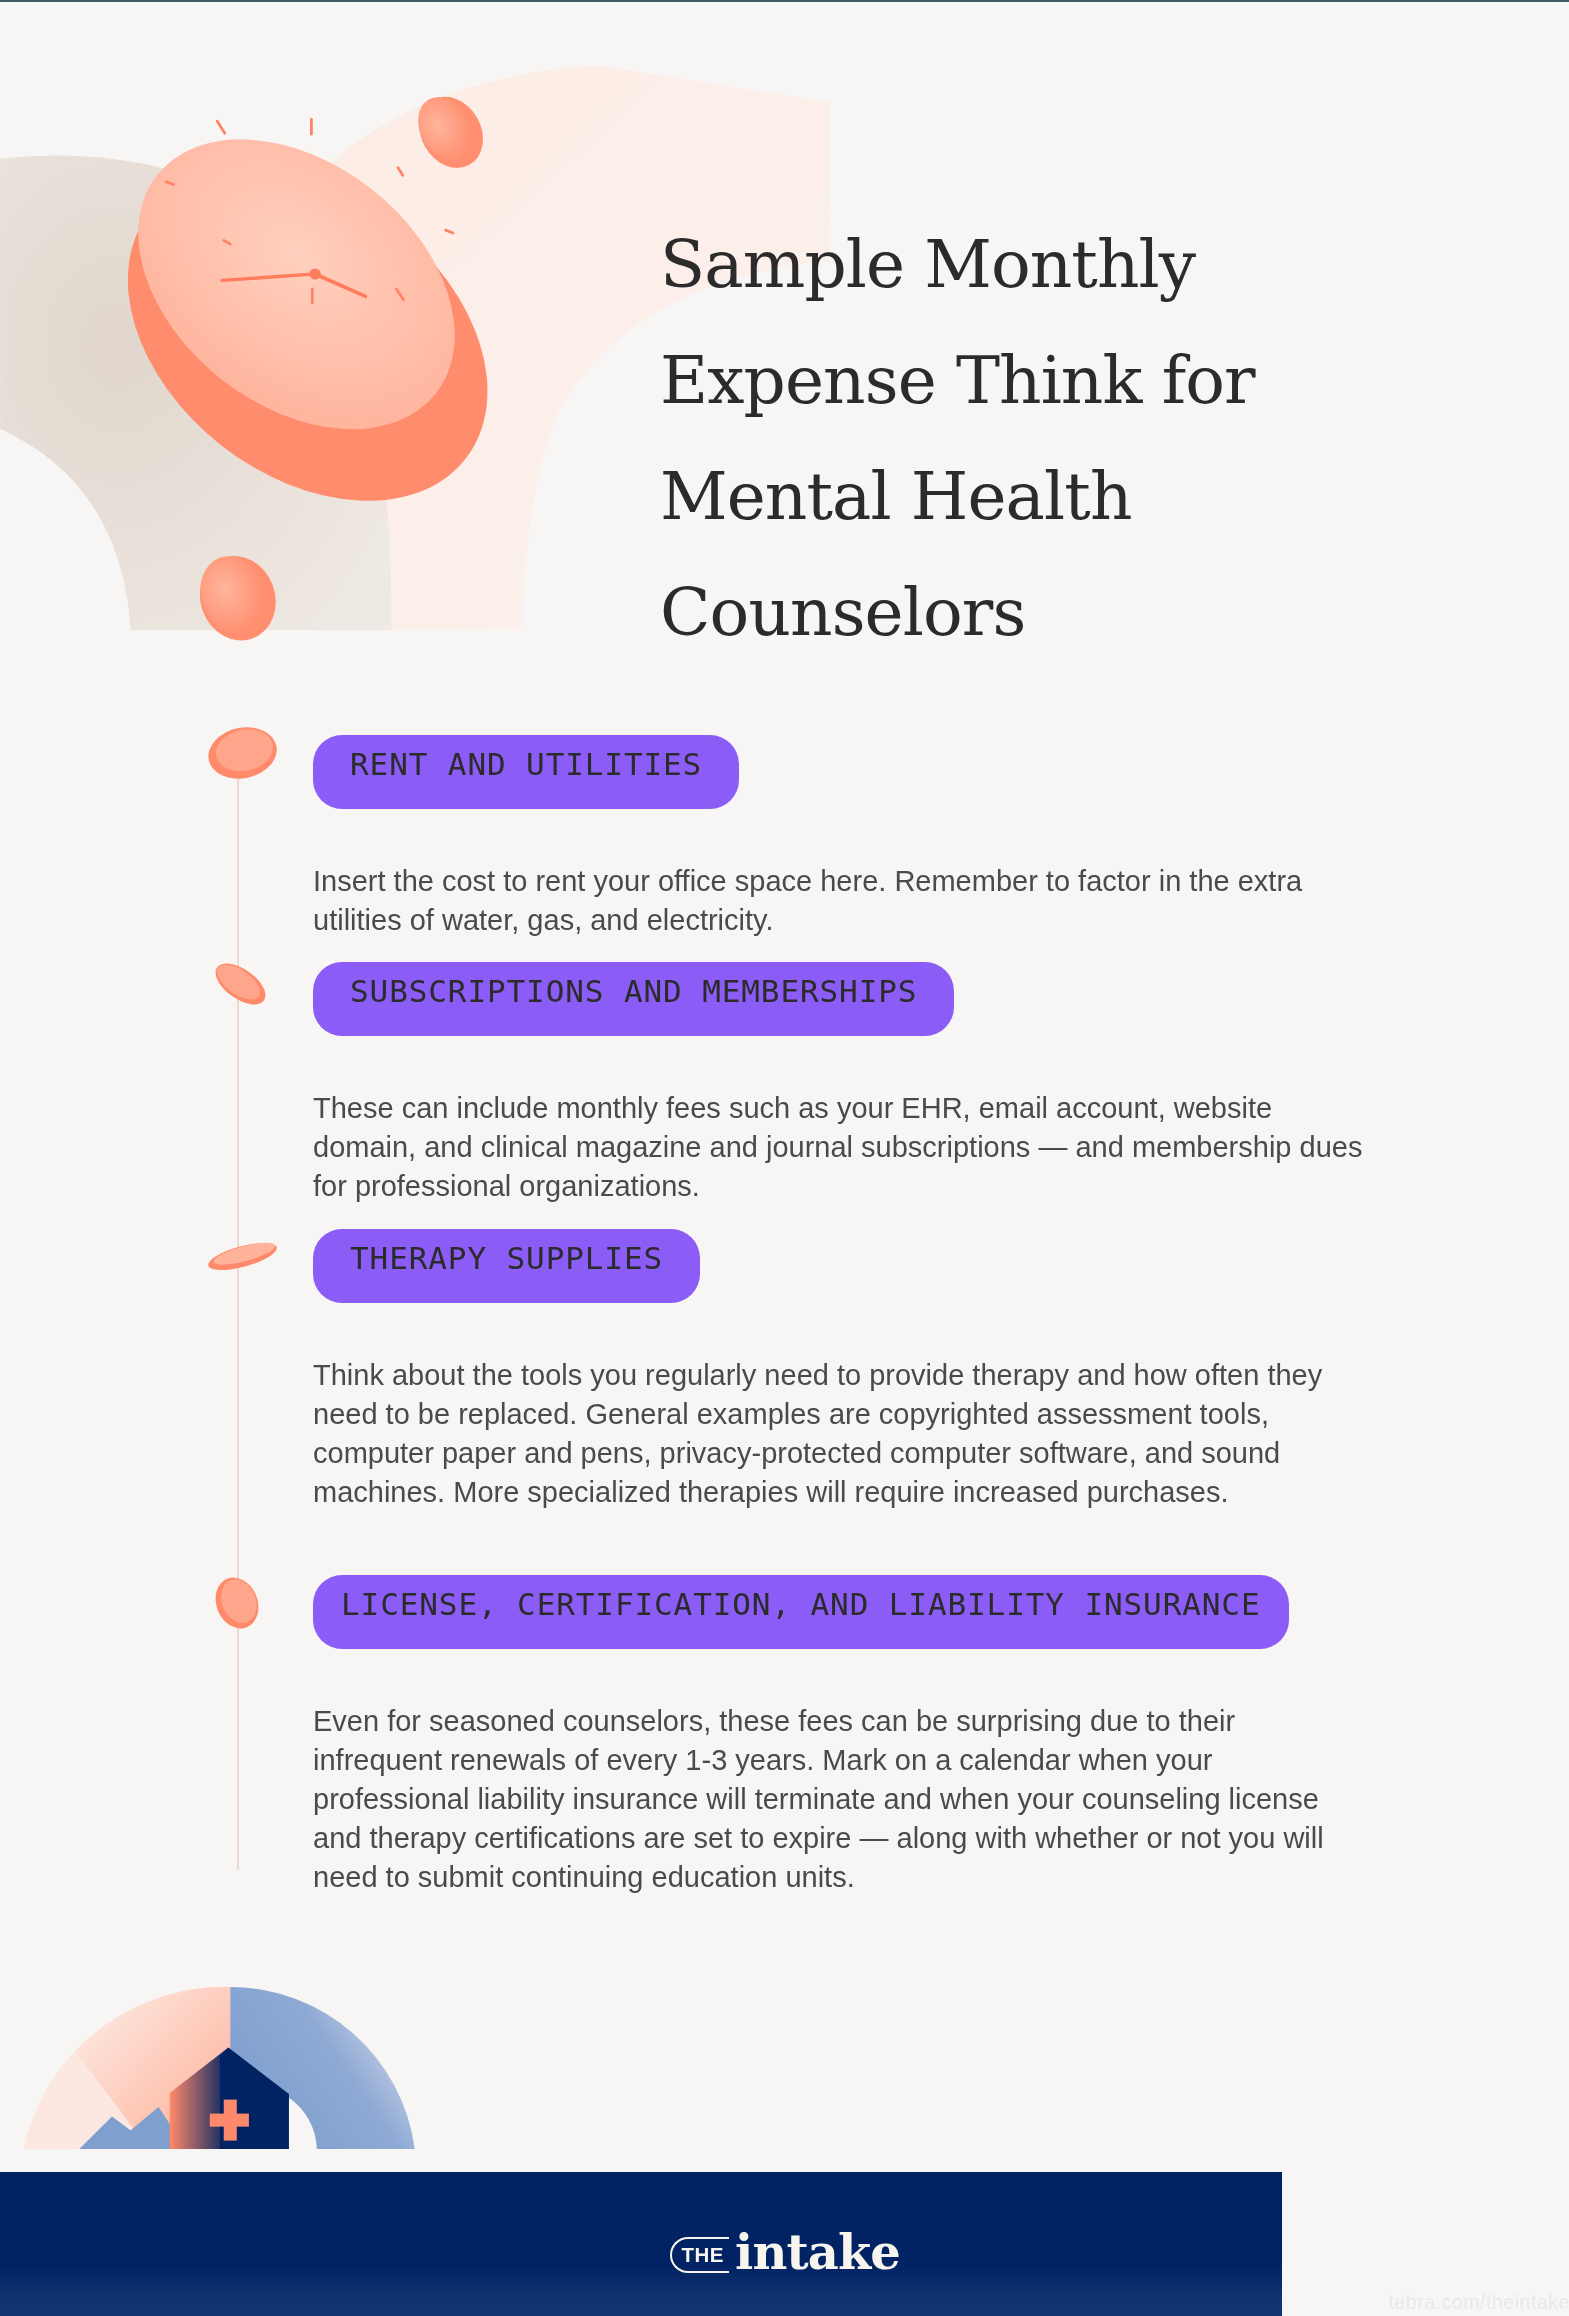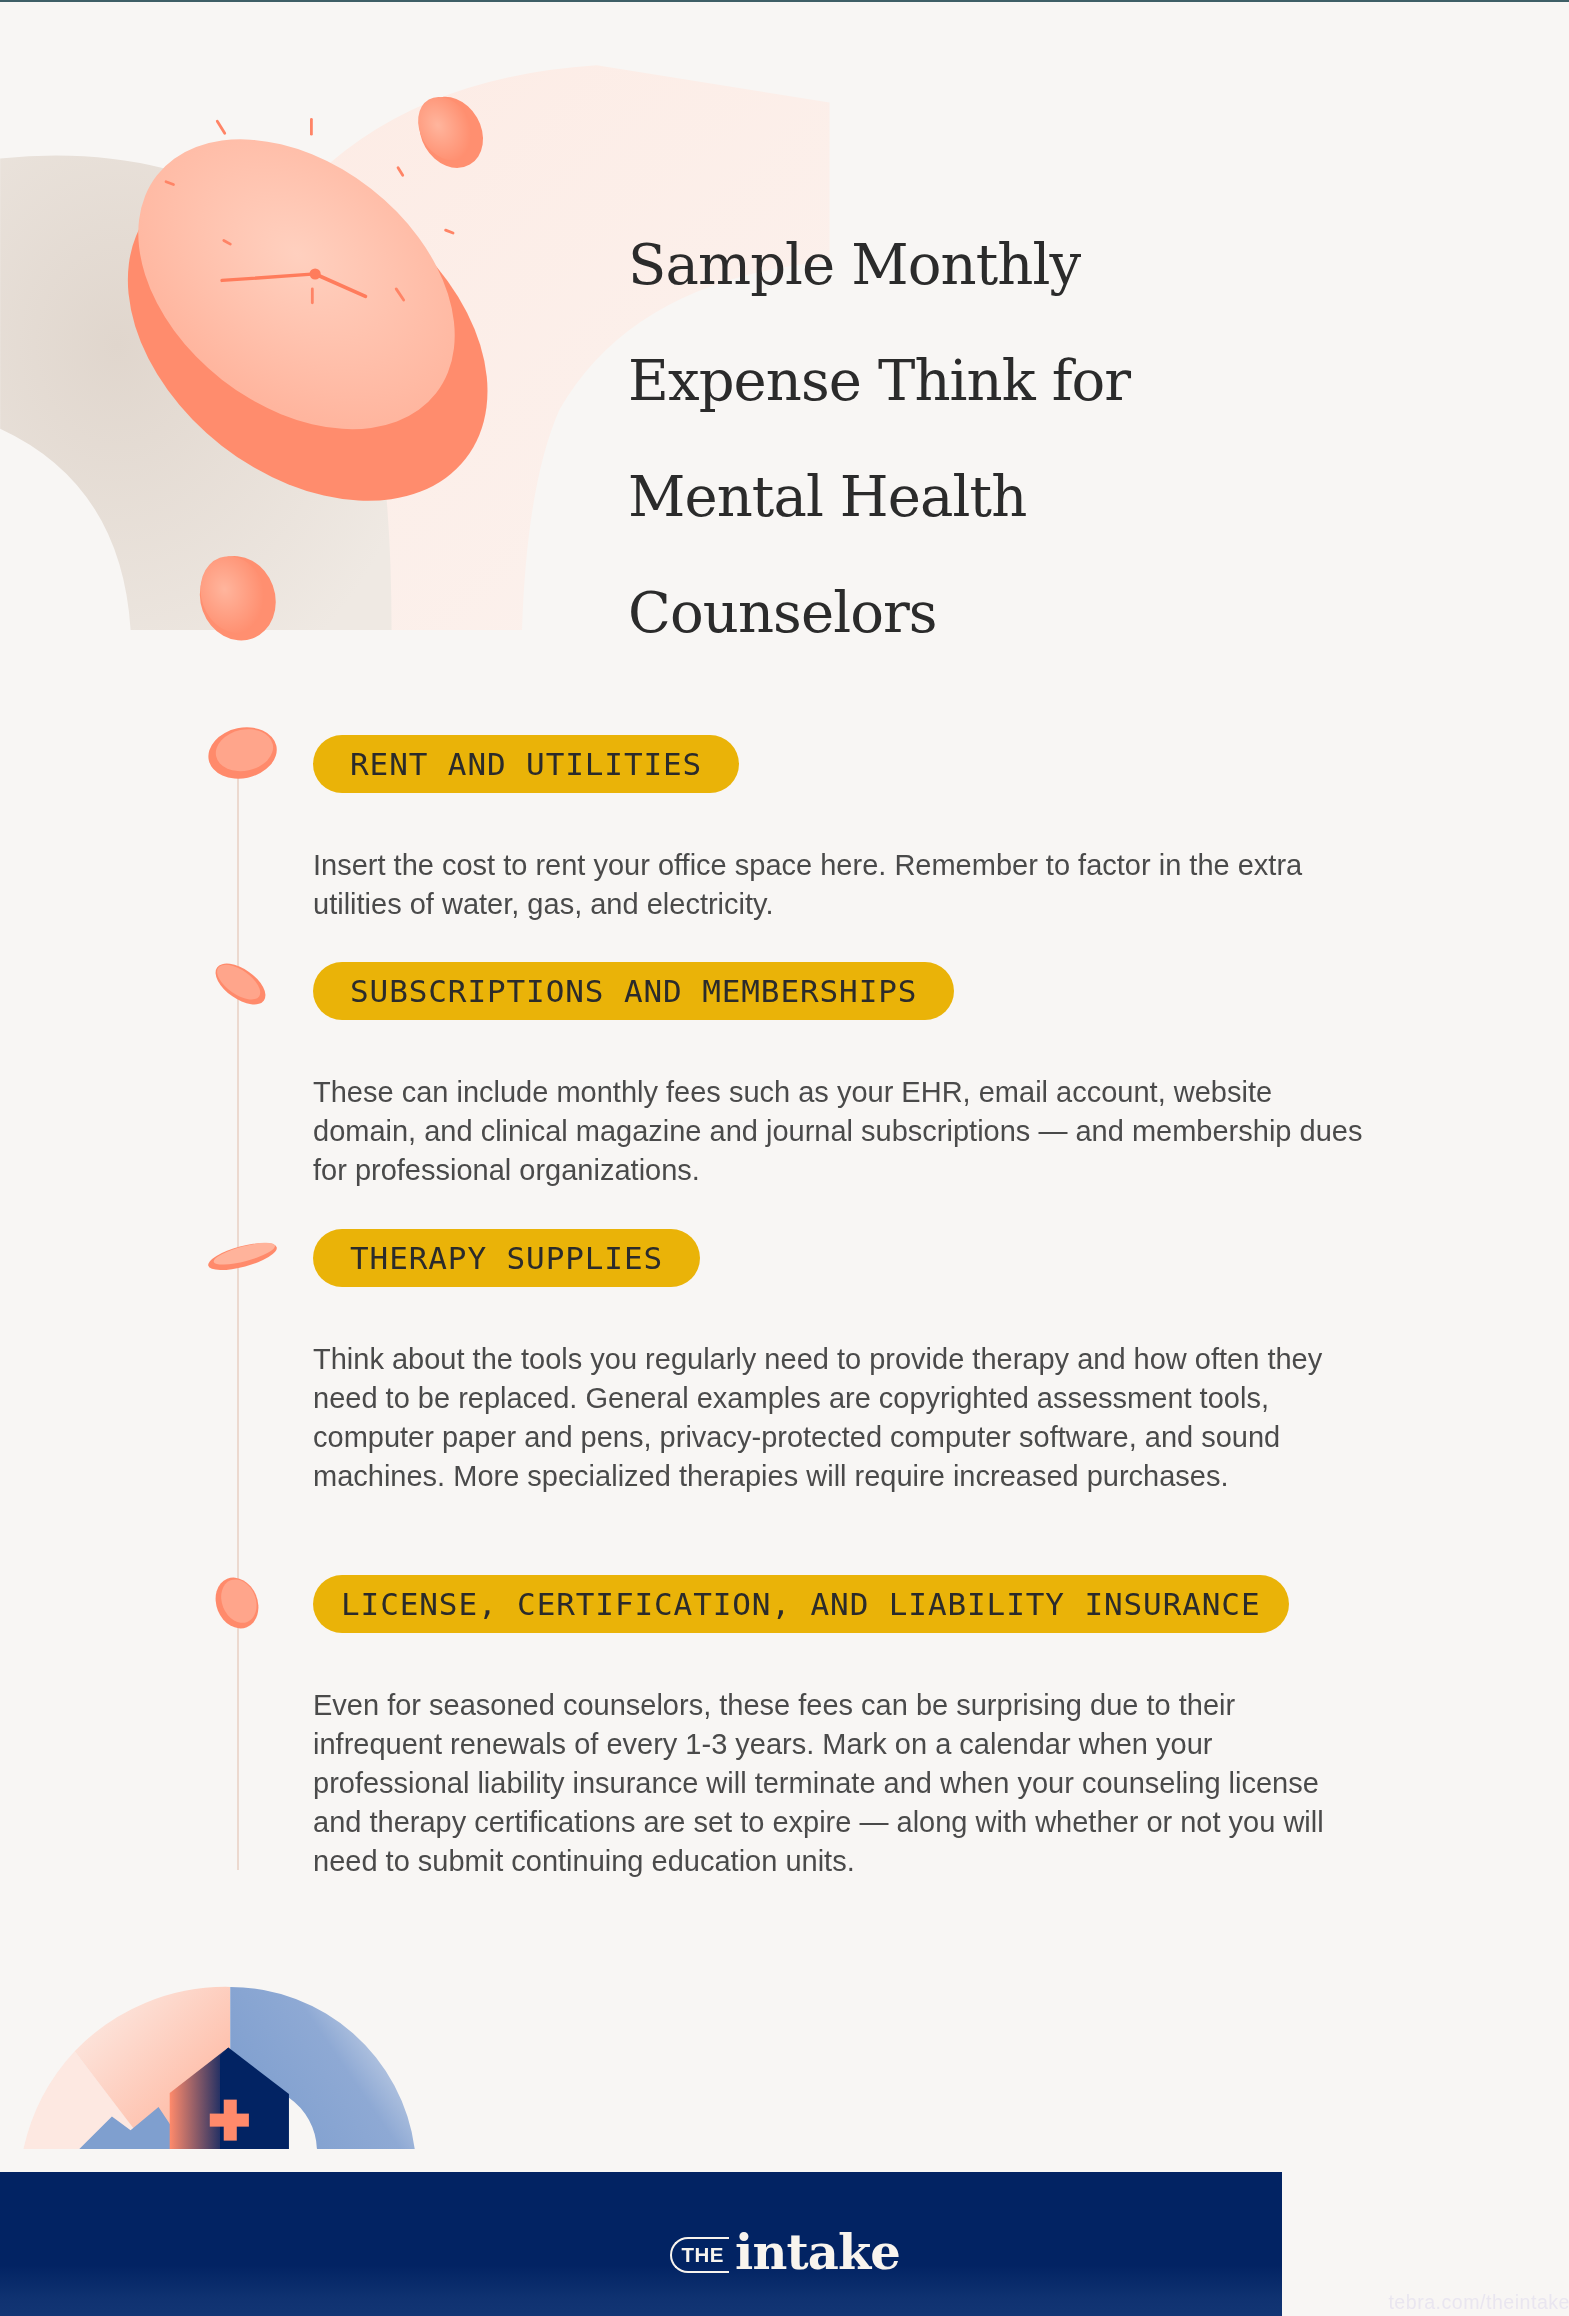--- a/index.html
+++ b/index.html
@@ -7,35 +7,35 @@
   body { position: relative; font-family: "DejaVu Sans", sans-serif; color: #2b2b2b; }
 
   .top-rule { position: absolute; left: 0; top: 0; width: 1570px; height: 1.9px; background: #3f5f66; }
 
   
   .hero-art { position: absolute; left: 0; top: 0; width: 839px; height: 643px; overflow: hidden; }
   .hero-art svg { position: absolute; left: 0; top: 0; }
 
   
   .title {
-    position: absolute; left: 628px; top: 207px; width: 764px;
+    position: absolute; left: 660px; top: 207px; width: 764px;
     font-family: "DejaVu Serif", serif; font-weight: 400;
-    font-size: 56px; line-height: 116px; color: #2b2b2b; letter-spacing: -0.9px;
+    font-size: 66px; line-height: 116px; color: #2b2b2b; letter-spacing: -0.9px;
   }
 
   
   .timeline-line {
     position: absolute; left: 237px; top: 774px; width: 1.9px; height: 1096px; background: #ecd9cf;
   }
   .marker { position: absolute; }
 
   .section { position: absolute; left: 313px; width: 1053px; }
   .pill {
-    display: inline-block; height: 58px; line-height: 58px;
-    background: #eab308; border-radius: 29px; padding: 0 37px;
+    display: inline-block; height: 74px; line-height: 58px;
+    background: #8b5cf6; border-radius: 29px; padding: 0 37px;
     font-family: "DejaVu Sans Mono", monospace; font-size: 31px; color: #2b2b2b;
     letter-spacing: 0.9px; white-space: nowrap; text-align: center;
   }
   .body-text {
     margin-top: 53px; font-family: "Liberation Sans", sans-serif;
     font-size: 29px; line-height: 39px; color: #4a4a4a; width: 1053px;
   }
 
   
   .bottom-art { position: absolute; left: 0; top: 1958px; width: 522px; height: 191px; overflow: hidden; }

